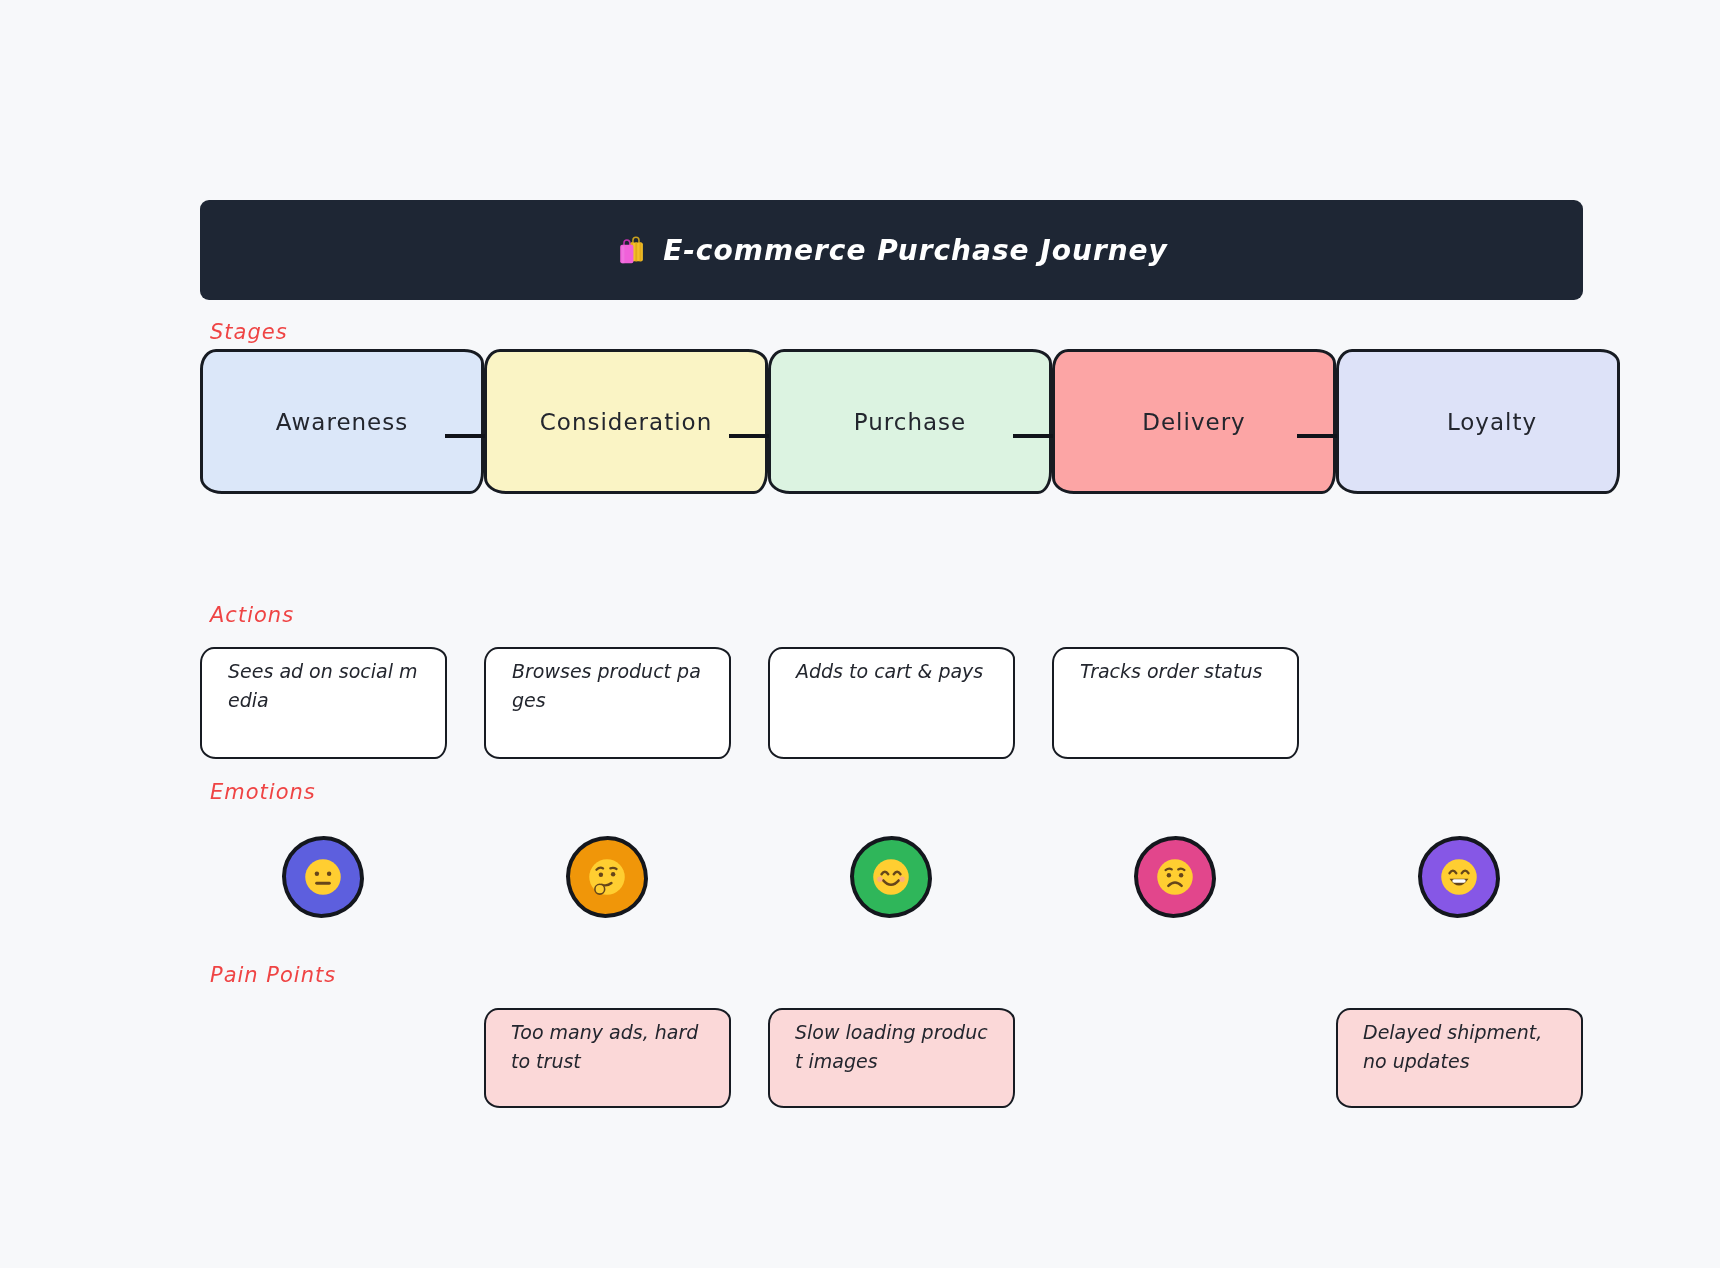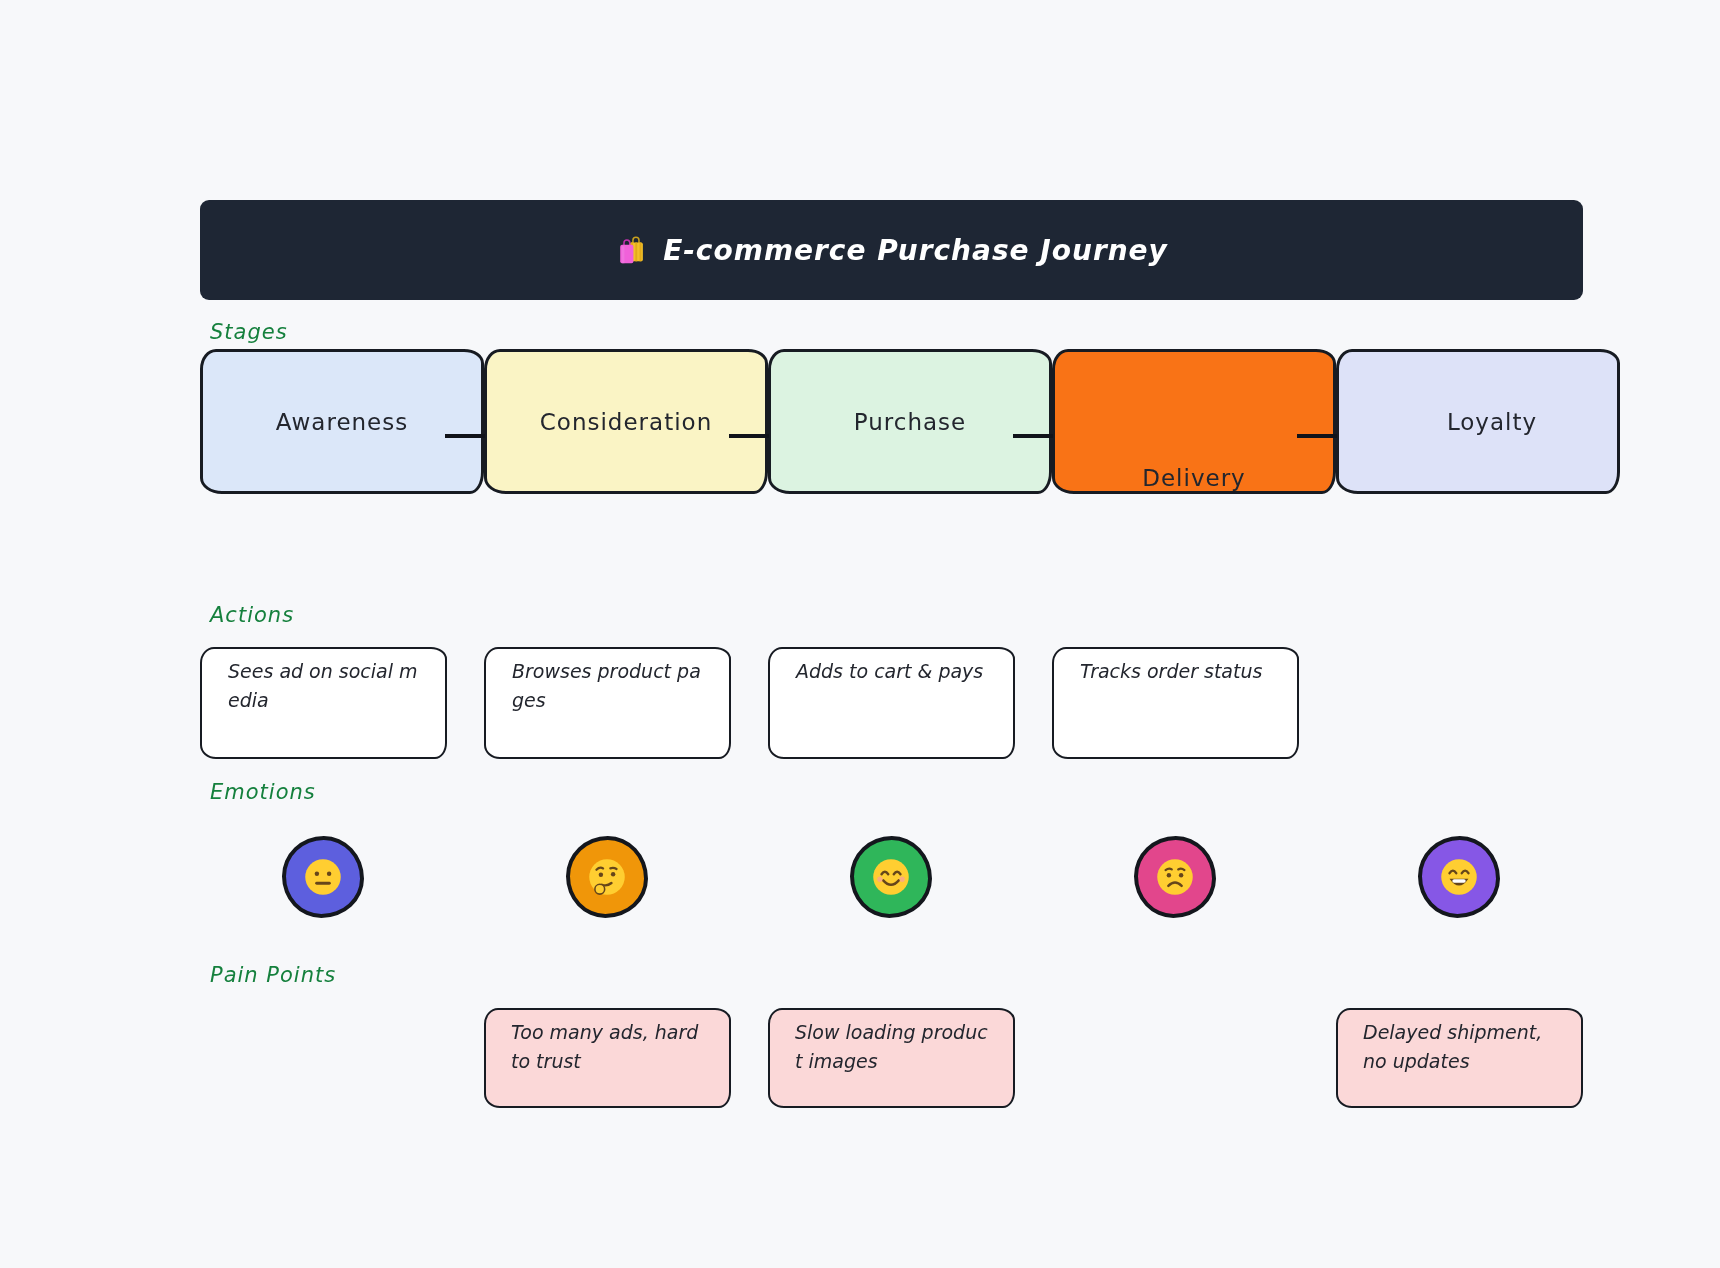--- a/index.html
+++ b/index.html
@@ -16,21 +16,21 @@
     position:absolute;left:200px;top:200px;width:1383px;height:100px;
     border-radius:9px;
     display:flex;align-items:center;justify-content:center;gap:14px;
     color:#ffffff;
   }
   .title-text{font-size:28px;font-style:italic;font-weight:bold;letter-spacing:1px;}
 
   
   .sec-label{
     position:absolute;left:210px;
-    font-size:21px;font-style:italic;color:#15803d;letter-spacing:1px;
+    font-size:21px;font-style:italic;color:#ef4444;letter-spacing:1px;
   }
   #lbl-stages{top:320px;}
   #lbl-actions{top:603px;}
   #lbl-emotions{top:780px;}
   #lbl-pain{top:963px;}
 
   
   .c1{left:200px;} .c2{left:484px;} .c3{left:768px;} .c4{left:1052px;} .c5{left:1336px;}
 
   
@@ -102,21 +102,21 @@
 
   <div class="stage-box c1" style="background: rgb(219, 231, 249);">
       <span>Awareness</span>
     </div>
   <div class="stage-box c2" style="background: rgb(250, 244, 197);">
       <span>Consideration</span>
     </div>
   <div class="stage-box c3" style="background: rgb(220, 243, 225);">
       <span>Purchase</span>
     </div>
-  <div class="stage-box c4" style="background: #f97316; align-items: flex-end;">
+  <div class="stage-box c4" style="background: #fca5a5;">
       <span>Delivery</span>
     </div>
   <div class="stage-box c5" style="background: rgb(221, 226, 248); padding-left: 28px;">
       <span>Loyalty</span>
     </div>
 
   <div class="connector" id="conn-1"></div>
   <div class="connector" id="conn-2"></div>
   <div class="connector" id="conn-3"></div>
   <div class="connector" id="conn-4"></div>

